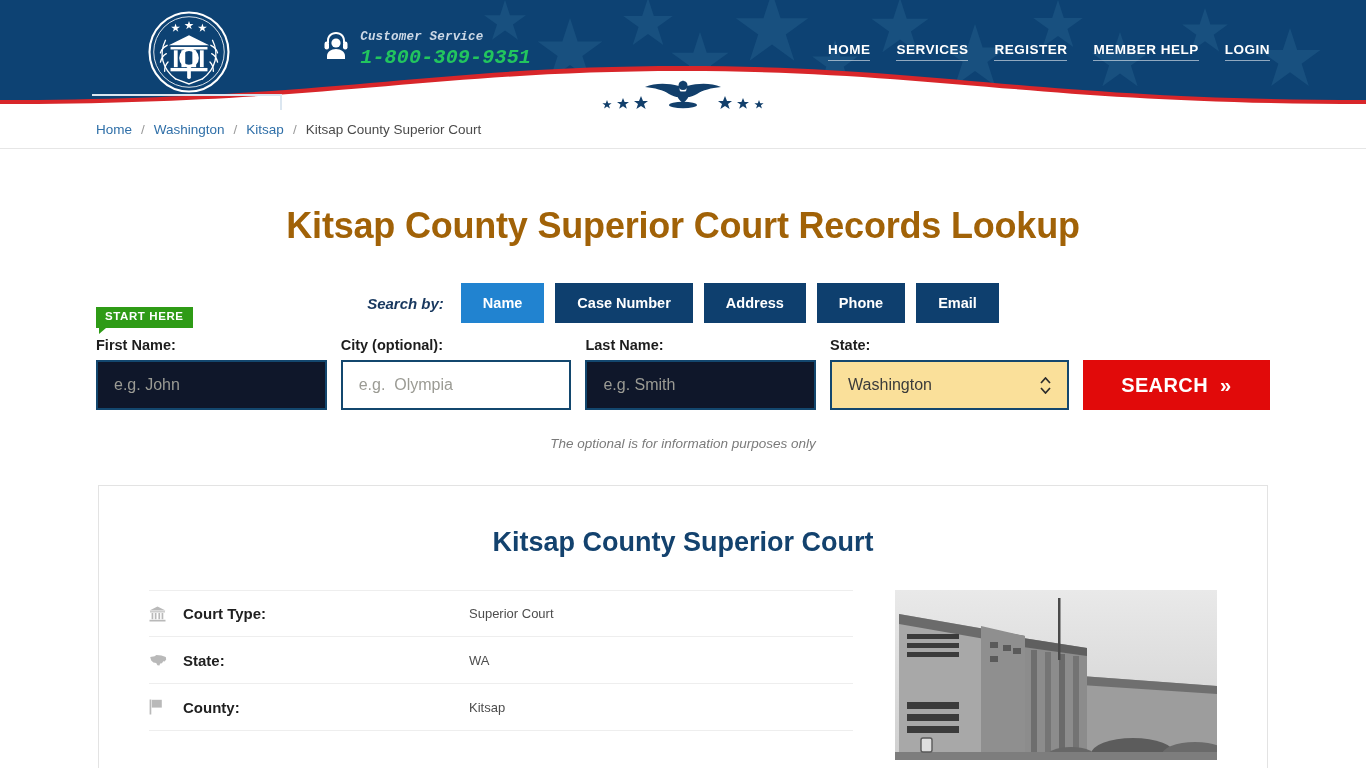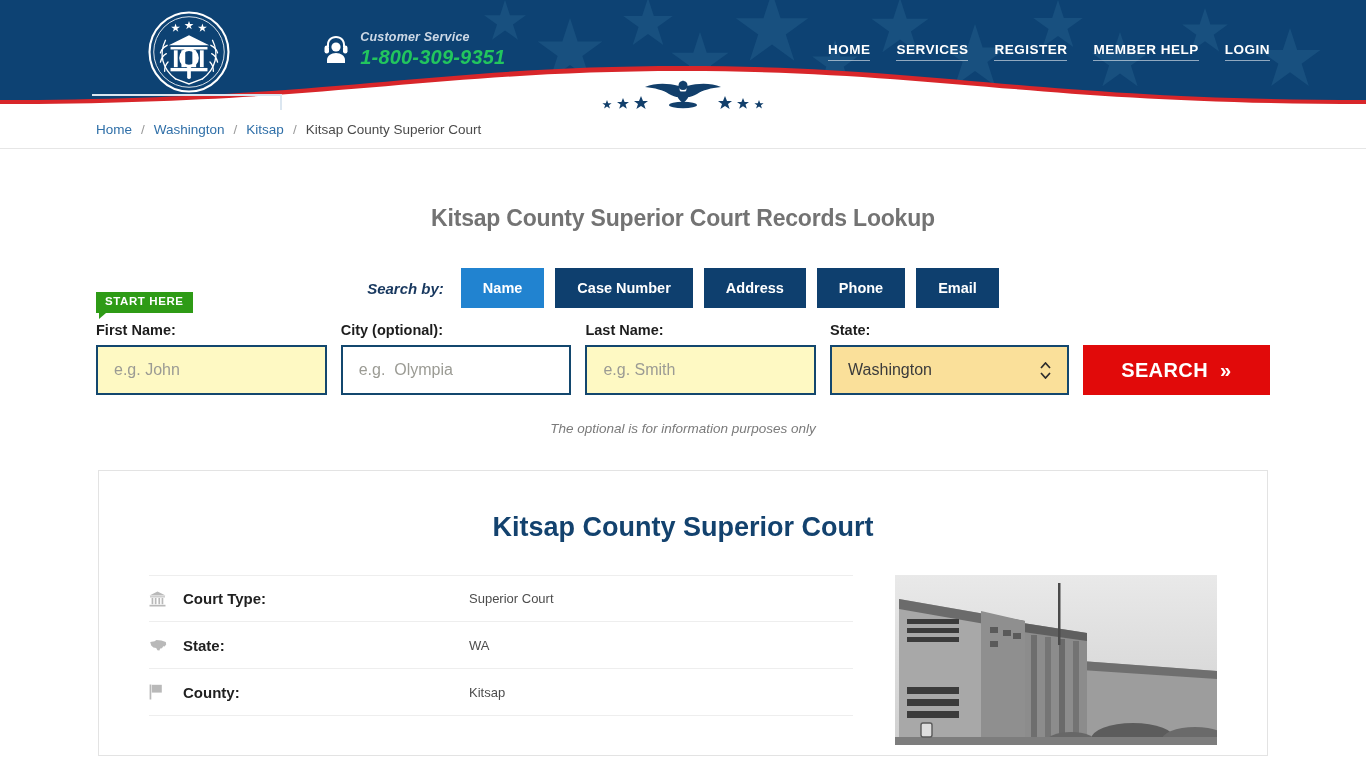--- a/index.html
+++ b/index.html
@@ -56,24 +56,25 @@
     font-family: "Liberation Serif", serif;
     font-size: 12.5px;
     letter-spacing: 6px;
     text-align: center;
     line-height: 1;
     text-indent: 6px;
   }
 
   .cs-block {
     display: flex;
-    align-items: center;
+    align-items: flex-start;
     gap: 10px;
     margin-left: 40px;
     margin-top: 30px;
+    font-family: Liberation Mono, monospace;
   }
   .cs-icon { width: 28px; height: 30px; flex: none; }
   .cs-label {
     color: #cdd9e6;
     font-size: 12.5px;
     font-style: italic;
     font-weight: bold;
     line-height: 1.25;
     letter-spacing: .2px;
   }
@@ -118,22 +119,22 @@
   }
   .crumbs { margin-left: 96px; font-size: 13.5px; color: #555; display: flex; align-items: center; }
   .crumbs a { color: #2f6fa8; text-decoration: none; }
   .crumbs .sep { margin: 0 9px; color: #9a9a9a; }
   .crumbs .cur { color: #4a4a4a; }
 
   
   .main { width: 1366px; }
   .page-title {
     text-align: center;
-    color: #737373;
-    font-size: 23px;
+    color: #a16207;
+    font-size: 36px;
     font-weight: bold;
     margin-top: 56px;
     letter-spacing: -.2px;
   }
 
   
   .searchby {
     display: flex;
     align-items: center;
     justify-content: center;
@@ -176,21 +177,21 @@
   .f4 { width: 242px; }
   .flabel {
     font-size: 14.5px;
     font-weight: bold;
     color: #1d1d1d;
     margin-bottom: 7px;
   }
   .finput {
     height: 50px;
     border: 2px solid #13476e;
-    background: #fef9c3;
+    background: #0f172a;
     font-size: 16px;
     color: #8a8a8a;
     padding: 0 16px;
     font-family: inherit;
     outline: none;
     width: 100%;
   }
   .finput::placeholder { color: #9b9b94; }
   .finput.plain { background: #ffffff; }
   .fselect {

